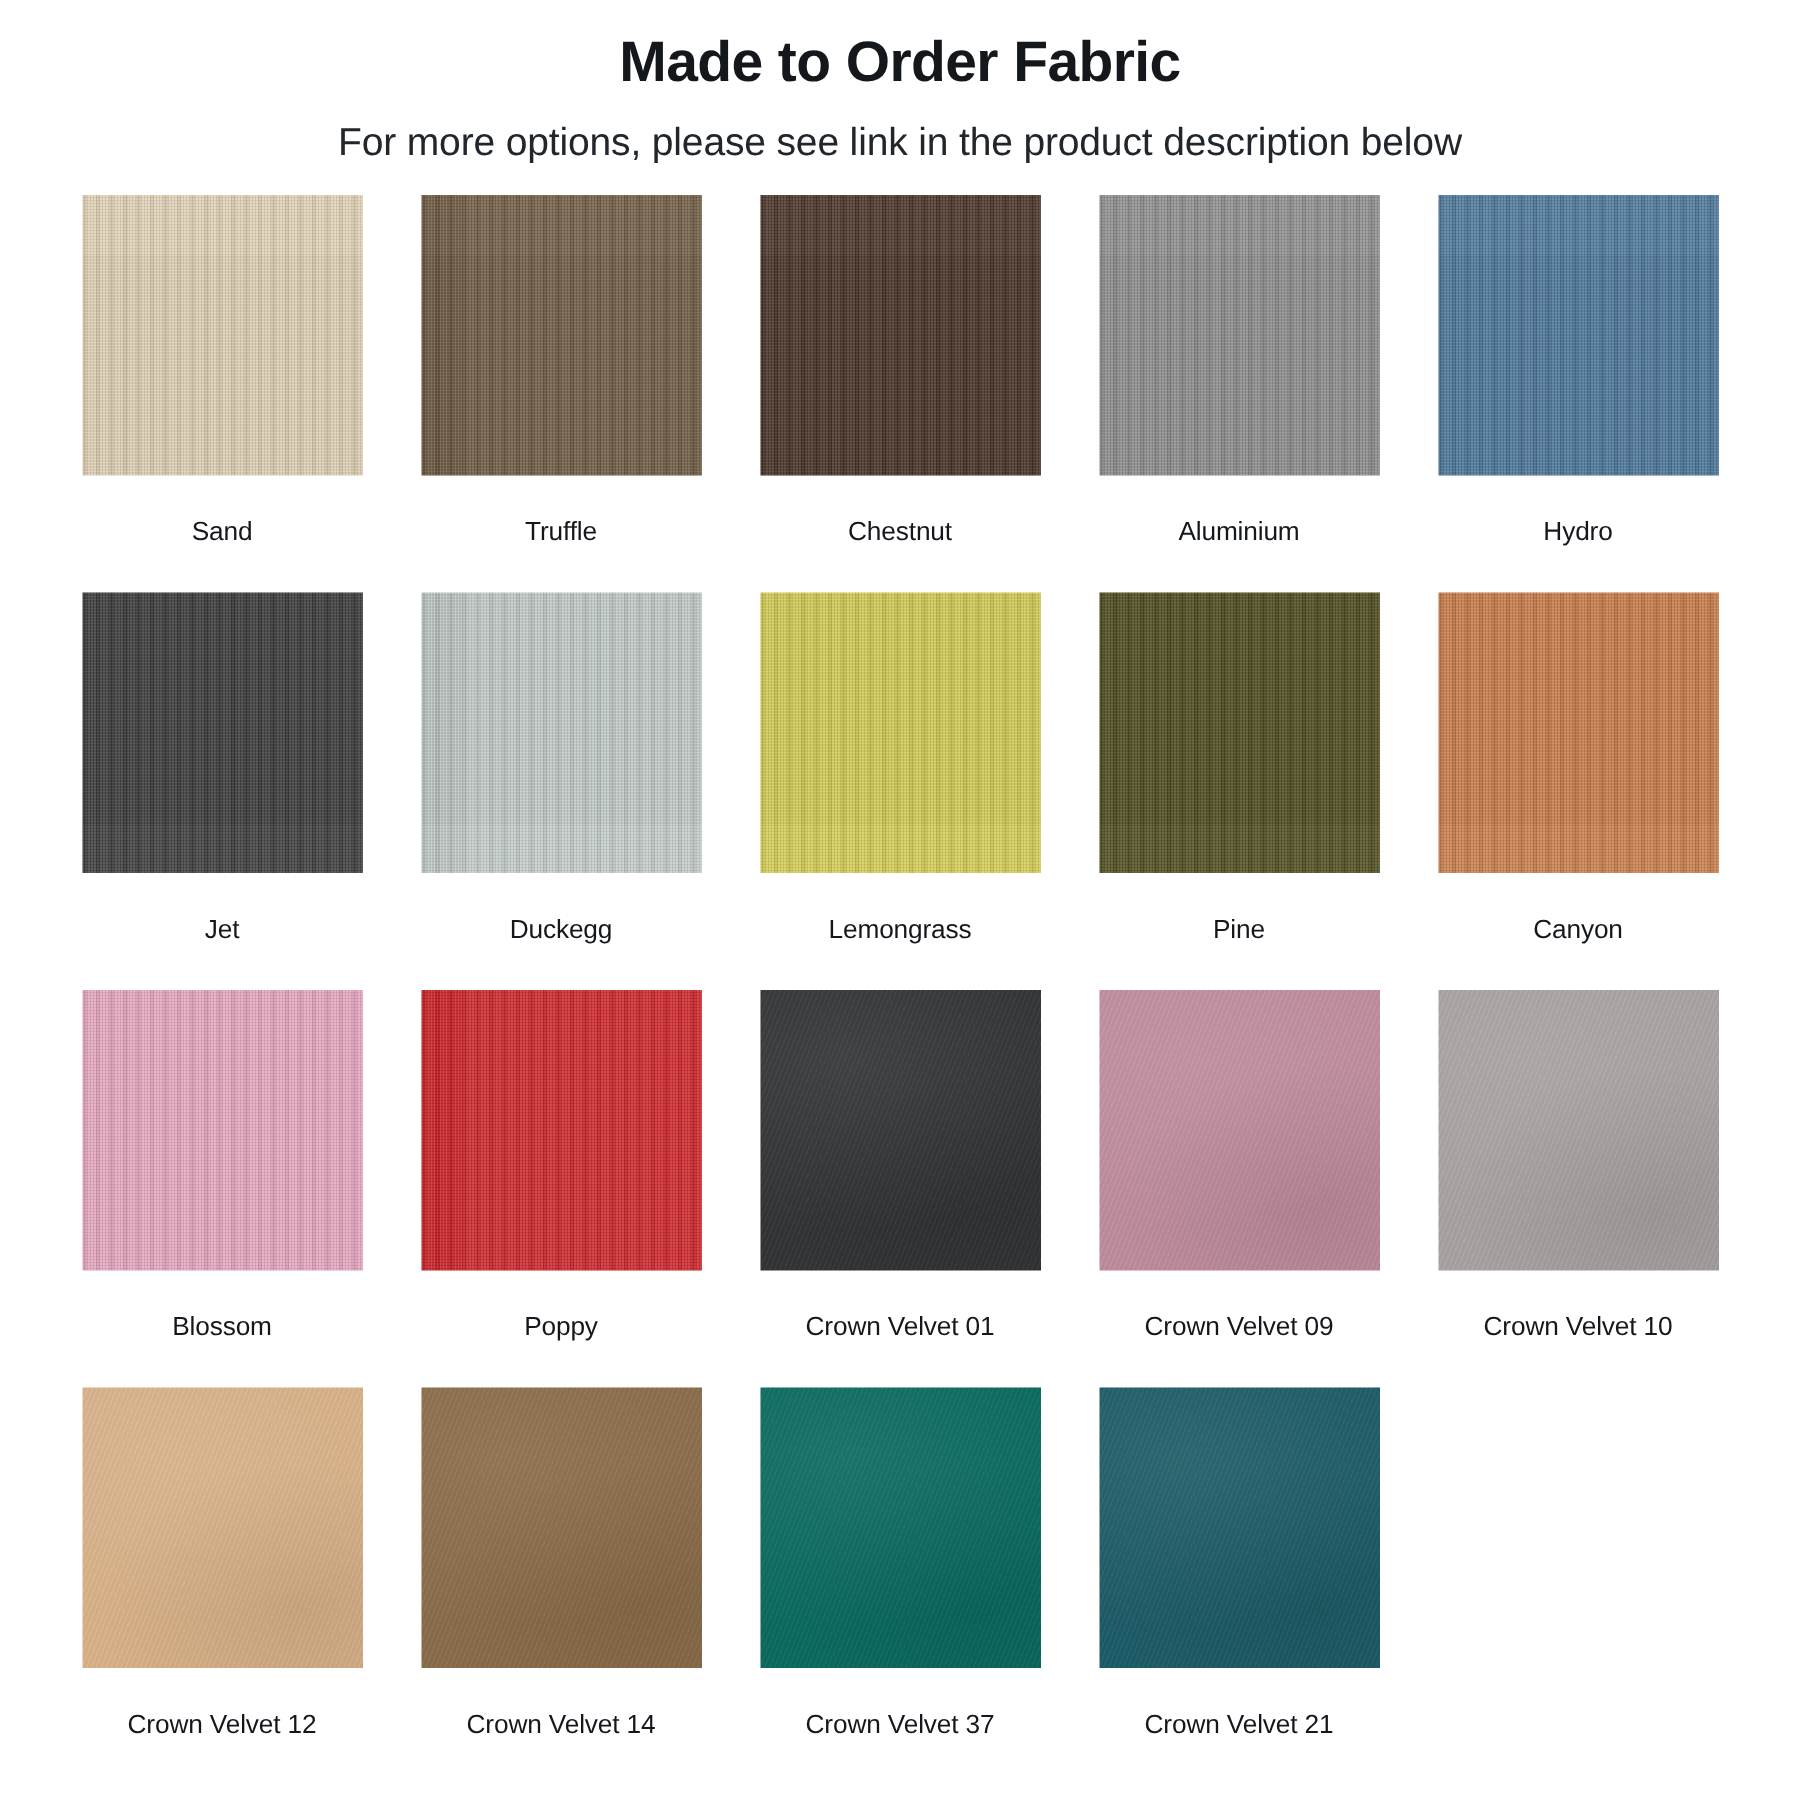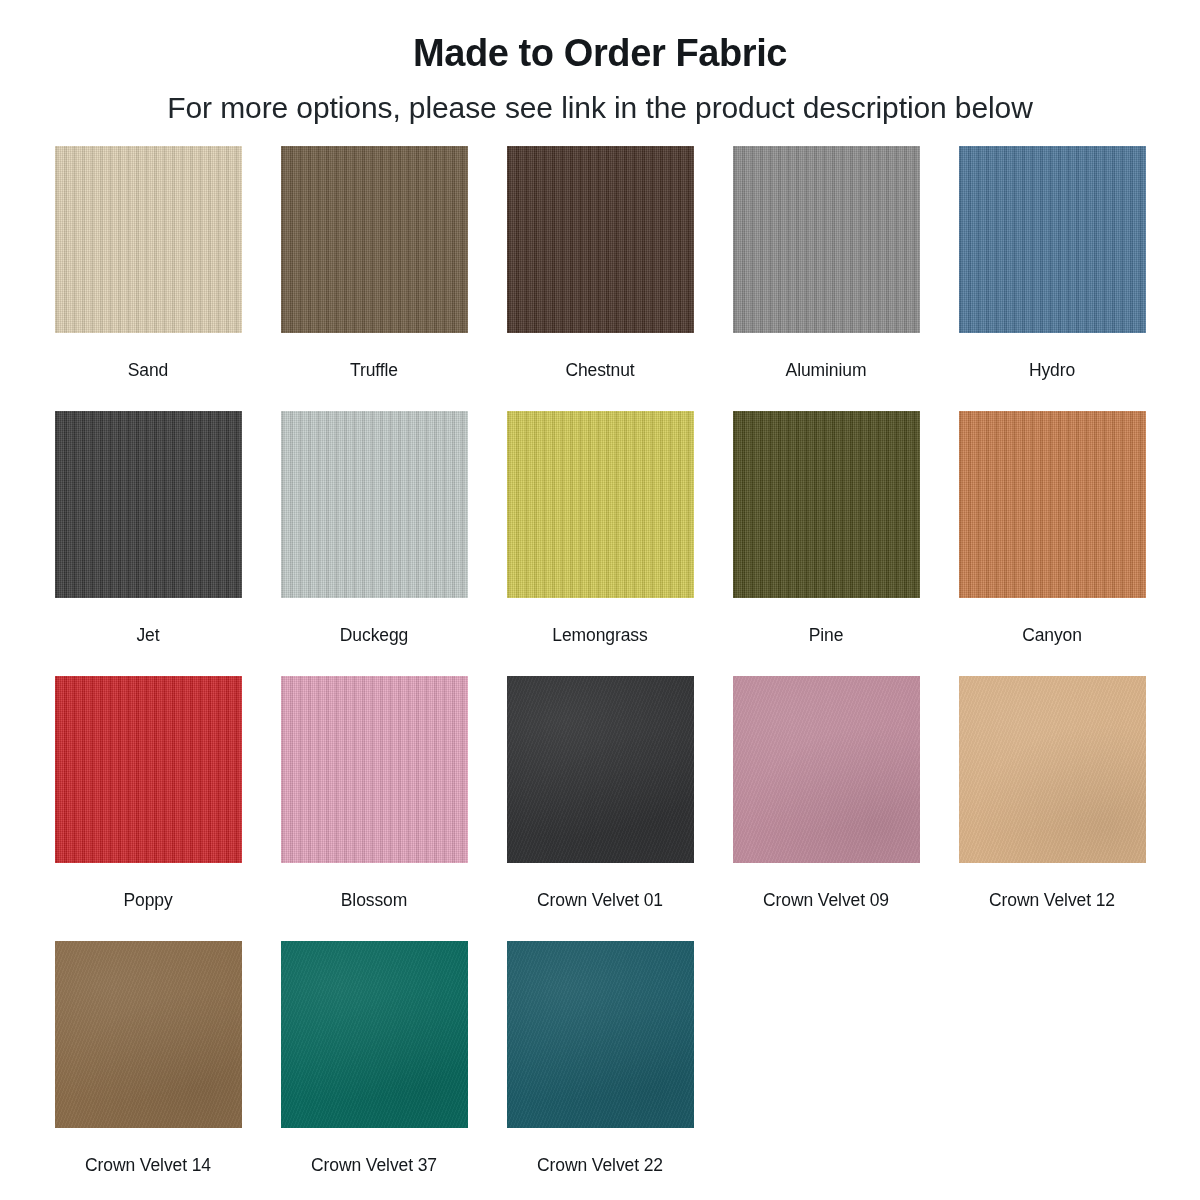--- a/index.html
+++ b/index.html
@@ -13,40 +13,40 @@
     height: 1200px;
     font-family: "Liberation Sans", sans-serif;
     color: #1b1b1b;
     overflow: hidden;
   }
 
   .page {
     width: 1200px;
     height: 1200px;
     box-sizing: border-box;
-    padding: 11px;
+    padding: 0;
     position: relative;
     border-radius: 28px;
   }
 
   
   .header {
     text-align: center;
     padding-top: 22px;
   }
   .title {
     font-size: 38px;
     font-weight: 700;
     letter-spacing: -0.4px;
     line-height: 1.1;
     margin: 0 0 16px 0;
     color: #14181c;
   }
   .subtitle {
-    font-size: 30px;
+    font-size: 26px;
     font-weight: 400;
     line-height: 1.1;
     margin: 0;
     color: #20262b;
     letter-spacing: -0.1px;
   }
 
   
   .swatch-grid {
     margin: 0 auto;
@@ -173,46 +173,50 @@
       </div>
       <div class="swatch-cell">
         <div class="swatch-chip weave" style="background-color: rgb(75, 74, 28);"></div>
         <div class="swatch-label">Pine</div>
       </div>
       <div class="swatch-cell">
         <div class="swatch-chip weave" style="background-color: rgb(201, 123, 72);"></div>
         <div class="swatch-label">Canyon</div>
       </div>
       <div class="swatch-cell">
+        <div class="swatch-chip weave" style="background-color: rgb(228, 163, 189);"></div>
+        <div class="swatch-label">Blossom</div>
+      </div>
+      <div class="swatch-cell">
         <div class="swatch-chip weave" style="background-color: rgb(204, 32, 37);"></div>
         <div class="swatch-label">Poppy</div>
       </div>
       <div class="swatch-cell">
-        <div class="swatch-chip weave" style="background-color: rgb(228, 163, 189);"></div>
-        <div class="swatch-label">Blossom</div>
-      </div>
-      <div class="swatch-cell">
         <div class="swatch-chip velvet" style="background-color: rgb(51, 52, 54);"></div>
         <div class="swatch-label">Crown Velvet 01</div>
       </div>
       <div class="swatch-cell">
         <div class="swatch-chip velvet" style="background-color: rgb(192, 141, 158);"></div>
         <div class="swatch-label">Crown Velvet 09</div>
       </div>
       <div class="swatch-cell">
+        <div class="swatch-chip velvet" style="background-color: rgb(169, 163, 163);"></div>
+        <div class="swatch-label">Crown Velvet 10</div>
+      </div>
+      <div class="swatch-cell">
         <div class="swatch-chip velvet" style="background-color: rgb(217, 178, 137);"></div>
         <div class="swatch-label">Crown Velvet 12</div>
       </div>
       <div class="swatch-cell">
         <div class="swatch-chip velvet" style="background-color: rgb(139, 109, 75);"></div>
         <div class="swatch-label">Crown Velvet 14</div>
       </div>
       <div class="swatch-cell">
         <div class="swatch-chip velvet" style="background-color: rgb(11, 107, 95);"></div>
         <div class="swatch-label">Crown Velvet 37</div>
       </div>
       <div class="swatch-cell">
         <div class="swatch-chip velvet" style="background-color: rgb(30, 92, 104);"></div>
-        <div class="swatch-label">Crown Velvet 22</div>
+        <div class="swatch-label">Crown Velvet 21</div>
       </div>
     </div>
 
 </div>
 
 </body></html>

